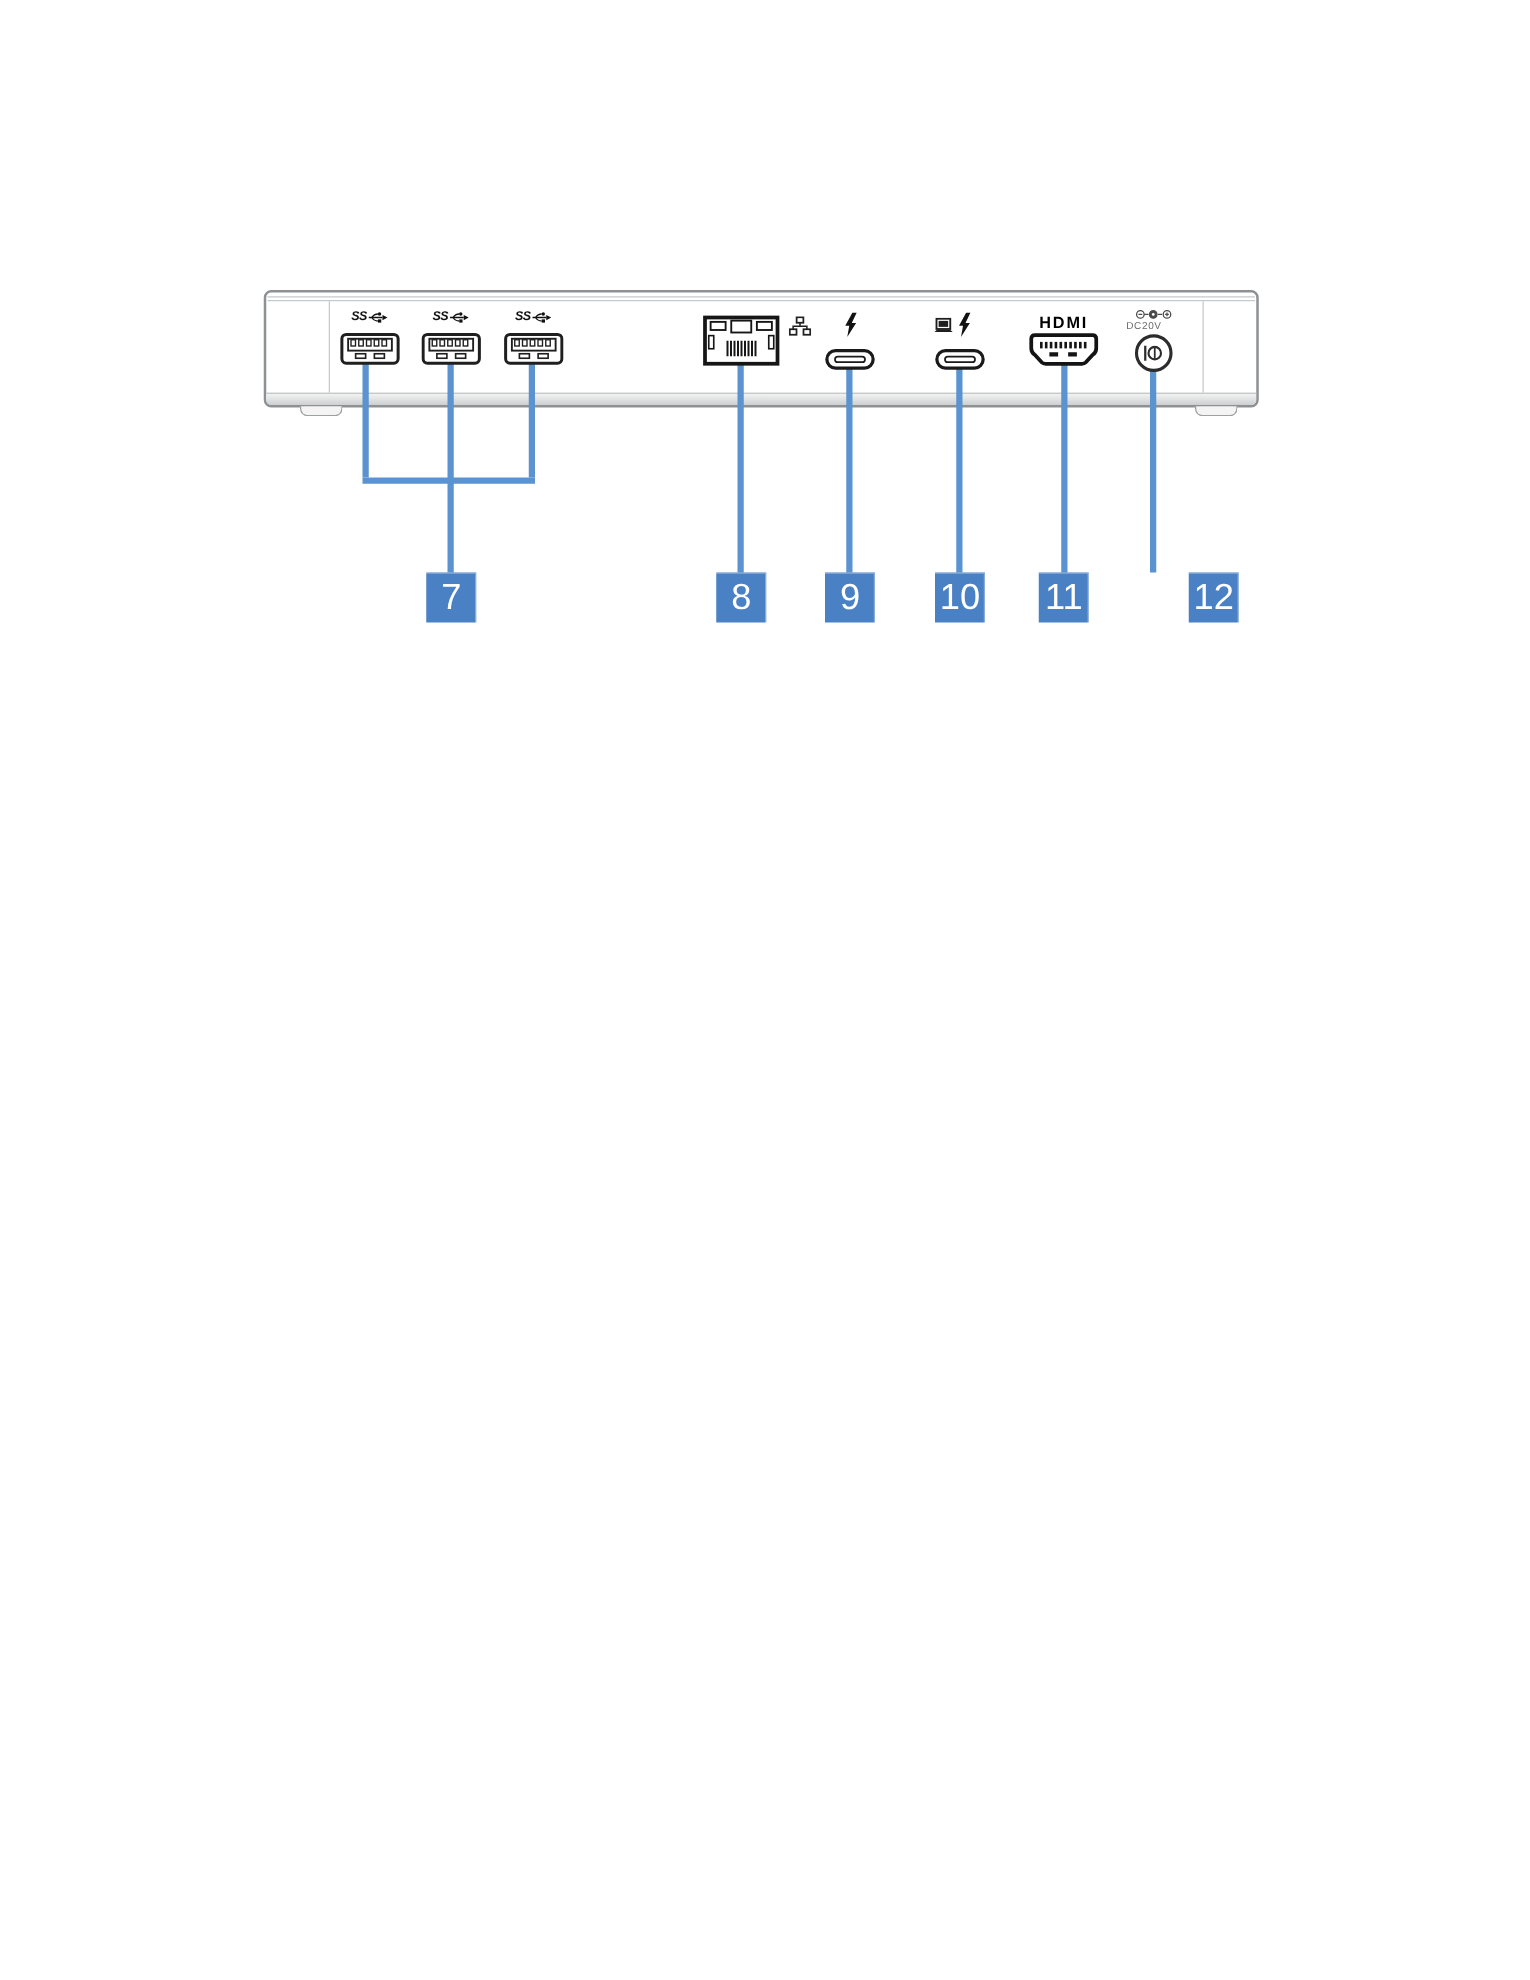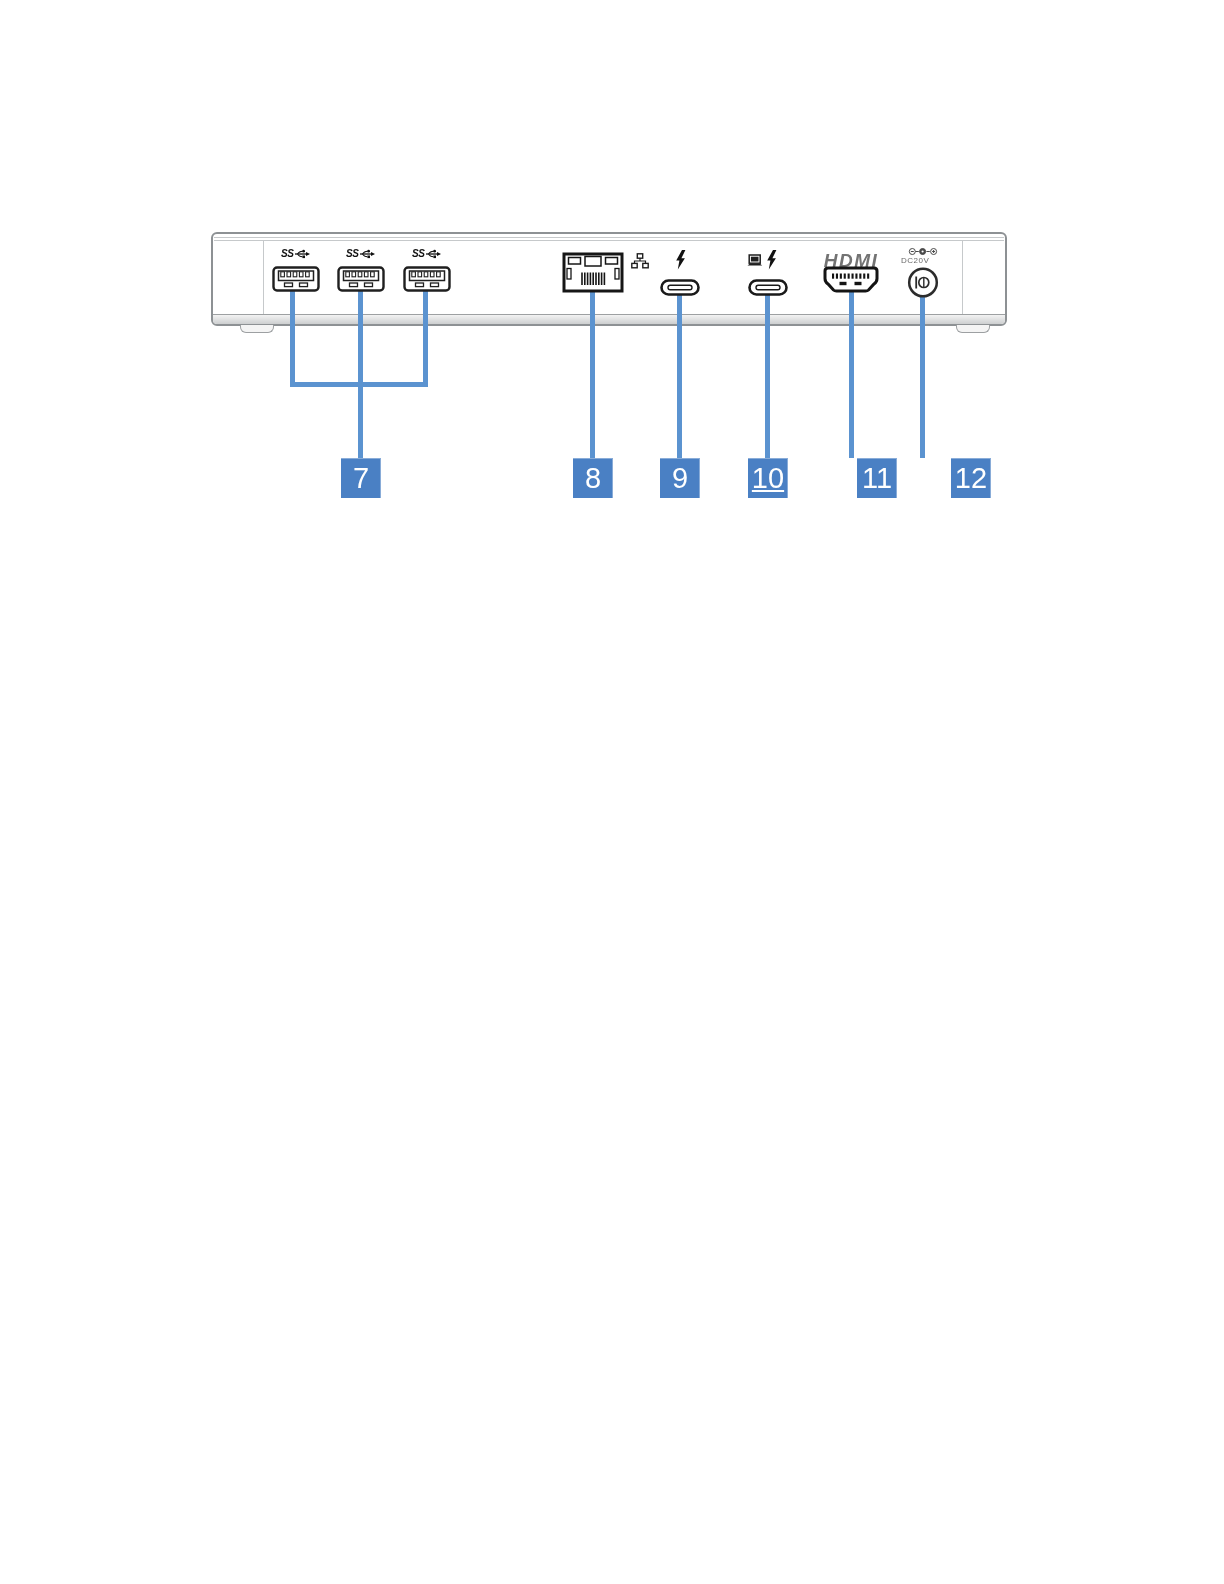--- a/index.html
+++ b/index.html
@@ -17,22 +17,22 @@
   .base{position:absolute;left:0;right:0;bottom:0;height:9px;
         background:linear-gradient(#f3f3f3,#cdcfd0);border-top:1px solid #9da0a2;
         border-radius:0 0 4px 4px;}
   .foot{position:absolute;top:325px;width:32px;height:7px;background:#f4f4f4;
         border:1px solid #9da0a2;border-top:none;border-radius:0 0 6px 6px;}
 
   
   .port,.icon{position:absolute;line-height:0;}
   .ss-icon{position:absolute;display:flex;align-items:center;gap:1px;line-height:1;}
   .ss-text{font-size:10px;font-weight:bold;font-style:italic;color:#111;letter-spacing:-0.5px;}
-  .hdmi-text{position:absolute;width:60px;text-align:center;font-size:19px;font-weight:bold;
-             color:#737373;letter-spacing:1.5px;line-height:1;font-style:italic;}
+  .hdmi-text{position:absolute;width:60px;text-align:center;font-size:13px;font-weight:bold;
+             color:#000000;letter-spacing:1.5px;line-height:1;}
   .dc-text{position:absolute;width:44px;font-size:8px;color:#6a6a6a;
            letter-spacing:0.5px;line-height:1;}
 
   
   .cl{position:absolute;width:5px;background:#5b93d0;}
   .clh{position:absolute;height:5px;background:#5b93d0;}
   .tag{position:absolute;top:458px;width:40px;height:40px;background:#4a80c4;
        color:#ffffff;font-size:29px;display:flex;align-items:center;justify-content:center;
        box-shadow:inset -1px 1px 0 rgba(255,255,255,0.35);}
 </style>
@@ -244,23 +244,23 @@
 
   <div class="tag" style="left:341px;">
     <span>7</span>
   </div>
   <div class="tag" style="left:573px;">
     <span>8</span>
   </div>
   <div class="tag" style="left:660px;">
     <span>9</span>
   </div>
-  <div class="tag" style="left:748px;text-decoration:underline;">
+  <div class="tag" style="left:748px;">
     <span>10</span>
   </div>
-  <div class="tag" style="left:831px;margin-left:26px;">
+  <div class="tag" style="left:831px;">
     <span>11</span>
   </div>
   <div class="tag" style="left:903px;margin-left:48px;">
     <span>12</span>
   </div>
 
 </div>
 
 </body></html>

